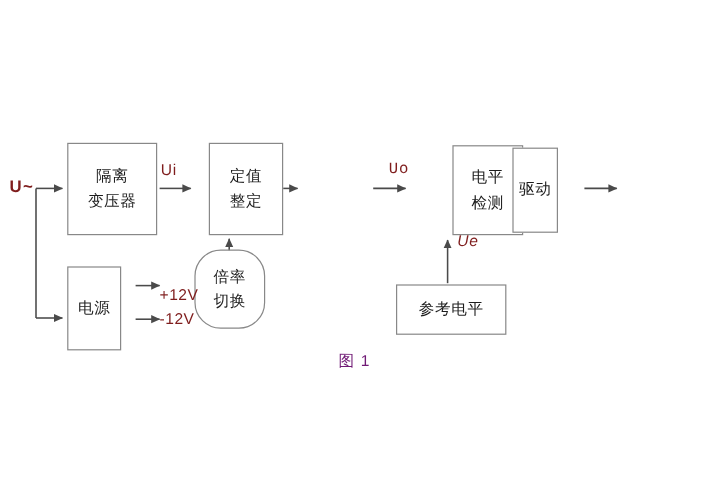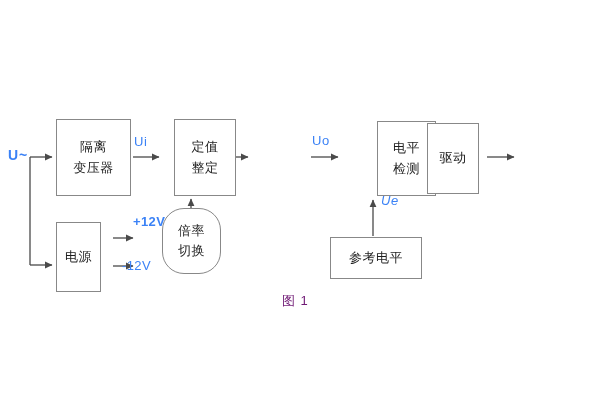--- a/index.html
+++ b/index.html
@@ -34,21 +34,21 @@
     line-height: 1.55;
     letter-spacing: 0.5px;
     color: #1d1d1d;
     white-space: nowrap;
   }
   .block .ln { display: block; }
   
   .label {
     position: absolute;
     font-size: 13px;
-    color: #3b82f6;
+    color: #7f1d1d;
     white-space: nowrap;
     letter-spacing: 0.4px;
   }
   .label.big {
     font-size: 14px;
     font-weight: 600;
     letter-spacing: 1px;
   }
   .label.sig {
     font-size: 13px;
@@ -115,21 +115,21 @@
     <span class="ln">定值</span>
     <span class="ln">整定</span>
   </div>
 
 
   <div class="block" style="left:341px; top:121px; width:59px; height:75px;margin-left:36px;">
     <span class="ln">电平</span>
     <span class="ln">检测</span>
   </div>
 
-  <div class="block" style="left:427px; top:123px; width:52px; height:71px;">
+  <div class="block" style="left:427px; top:123px; width:38px; height:71px;">
     <span class="ln">驱动</span>
   </div>
 
 
   <div class="block" style="left:56px;  top:222px; width:45px; height:70px;">
     <span class="ln">电源</span>
   </div>
 
   <div class="block" style="left:162px; top:208px; width:59px; height:66px;border-radius:22px;">
     <span class="ln">倍率</span>
@@ -137,23 +137,23 @@
   </div>
 
   <div class="block" style="left:330px; top:237px; width:92px; height:42px;">
     <span class="ln">参考电平</span>
   </div>
 
   <div class="label big" style="left:8px; top:147px;">U~</div>
 
   <div class="label sig" style="left:134px; top:134px;">Ui</div>
 
-  <div class="label sig" style="left:312px; top:133px;">Uo</div>
+  <div class="label sig" style="left:324px; top:133px;font-family:Liberation Mono, monospace;">Uo</div>
 
   <div class="label sig" style="left:381px; top:193px;font-style:italic;">Ue</div>
 
-  <div class="label" style="left:133px; top:214px;font-weight:bold;">+12V</div>
+  <div class="label" style="left:133px; top:238px;">+12V</div>
 
-  <div class="label" style="left:122px; top:258px;">-12V</div>
+  <div class="label" style="left:133px; top:258px;">-12V</div>
 
   <div class="caption" style="left:282px; top:292px;">图 1</div>
 
 </div>
 
 </body></html>

